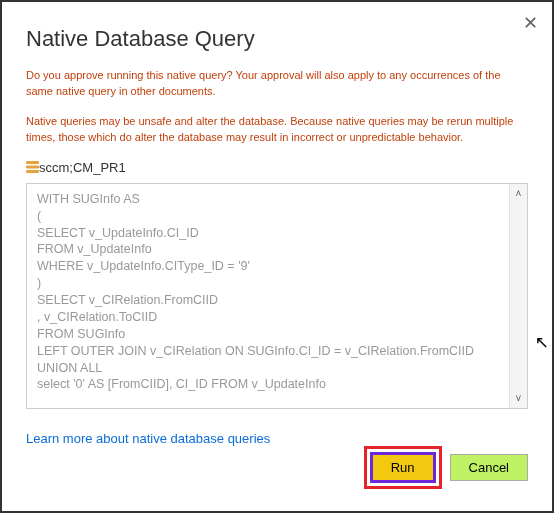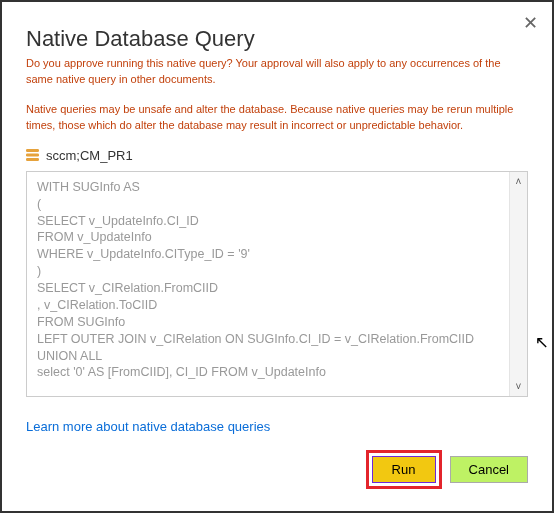--- a/index.html
+++ b/index.html
@@ -1,32 +1,32 @@
 <!DOCTYPE html>
 <html><head>
   <meta charset="utf-8">
   <style>
     * { box-sizing: border-box; margin: 0; padding: 0; }
     body { font-family: "Segoe UI", Tahoma, sans-serif; background: #fff; }
     .frame { width: 554px; height: 513px; border: 2px solid #333; position: relative; padding: 18px 24px 18px 24px; }
     .close-x { position: absolute; top: 12px; right: 14px; font-size: 18px; color: #666; cursor: pointer; font-weight: 200; line-height: 1; }
-    .title { font-size: 22px; font-weight: 300; color: #333; margin-top: 6px; margin-bottom: 4px; }
+    .title { font-size: 22px; font-weight: 300; color: #333; margin-top: 6px; margin-bottom: 16px; }
     .para { font-size: 11px; color: #c2410c; line-height: 1.45; margin-bottom: 14px; }
-    .db-row { display: flex; align-items: center; gap: 7px; margin-top: 6px; margin-bottom: 8px; }
+    .db-row { display: flex; align-items: center; margin-top: 6px; margin-bottom: 8px; }
     .db-icon { width: 13px; height: 15px; display: inline-block; }
     .db-label { font-size: 13px; color: #333; }
     .query-box { border: 1px solid #ccc; height: 226px; position: relative; padding: 7px 26px 7px 10px; overflow: hidden; }
     .query-text { font-family: "Segoe UI", sans-serif; font-size: 12.5px; color: #999; line-height: 1.35; white-space: pre; }
     .scrollbar { position: absolute; right: 0; top: 0; width: 18px; height: 100%; background: #f4f4f4; border-left: 1px solid #e4e4e4; display: flex; flex-direction: column; justify-content: space-between; align-items: center; padding: 4px 0; }
     .scroll-arrow { color: #555; font-size: 10px; cursor: pointer; user-select: none; }
     .cursor-arrow { position: absolute; right: 3px; top: 330px; font-size: 17px; color: #000; pointer-events: none; }
     .learn-link { display: inline-block; margin-top: 22px; font-size: 13px; color: #0a6dd8; cursor: pointer; }
     .button-row { position: absolute; bottom: 22px; right: 24px; display: flex; gap: 8px; align-items: center; }
     .btn { font-size: 13px; padding: 5px 18px; border: 1px solid #aaa; background: #bef264; cursor: pointer; min-width: 64px; text-align: center; }
-    .btn.primary { background: #f2c811; border: 1px solid #6d28d9; }
+    .btn.primary { background: #f2c811; border: 3px solid #6d28d9; }
     .highlight-box { border: 3px solid #e3242b; padding: 3px; display: inline-block; }
   </style>
 </head>
 <body>
 
 <div class="frame">
 
   <div class="close-x">✕</div>
 
   <h1 class="title">Native Database Query</h1>

